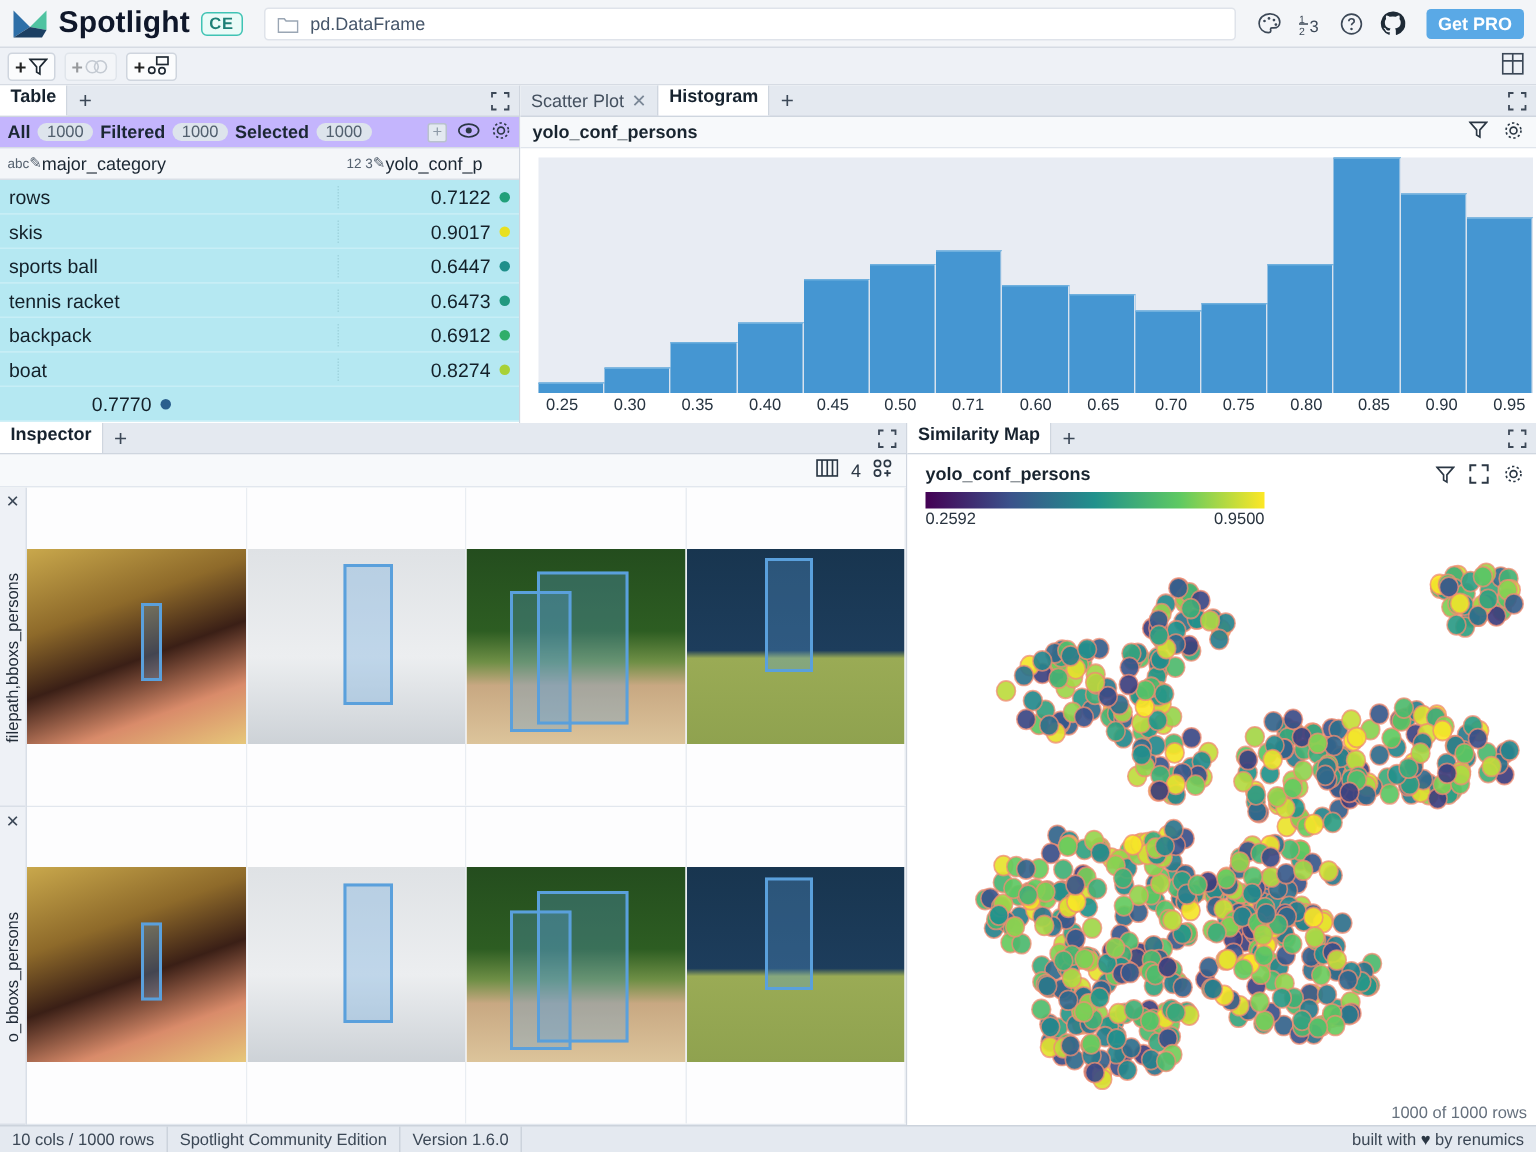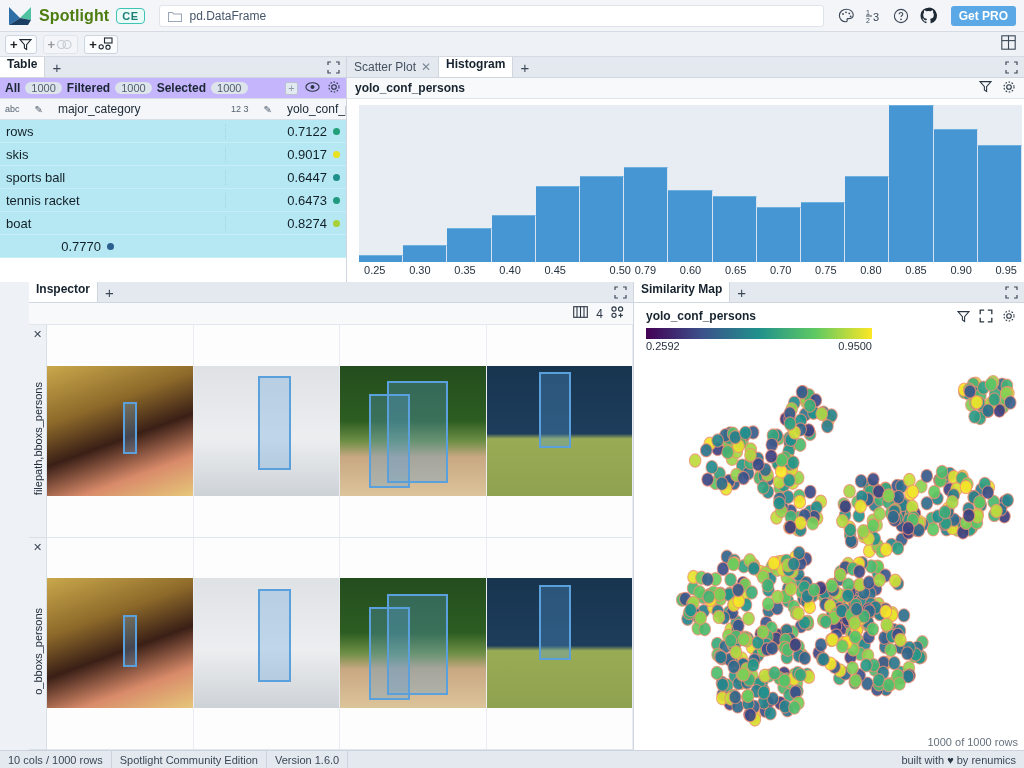--- a/index.html
+++ b/index.html
@@ -14,21 +14,21 @@
   .app { width: 1024px; height: 768px; display: flex; flex-direction: column; }
 
   
   .topbar {
     height: 32px; flex: 0 0 32px;
     background: #f3f5f8;
     border-bottom: 1px solid #d6dbe3;
     display: flex; align-items: center; padding: 0 8px; gap: 8px;
   }
   .brand { display: flex; align-items: center; gap: 7px; }
-  .brand-name { font-size: 16px; font-weight: bold; letter-spacing: .1px; color: #4d7c0f; }
+  .brand-name { font-size: 20px; font-weight: bold; letter-spacing: .1px; color: #0f172a; }
   .ce-badge {
     border: 1.5px solid #3fc3b4; color: #1d7f76; background: #eafbf8;
     border-radius: 4px; font-size: 11px; font-weight: bold; padding: 1px 5px;
     letter-spacing: .5px;
   }
   .path-box {
     flex: 1 1 auto; height: 22px; background: #fff; border: 1px solid #dfe3ea;
     border-radius: 3px; display: flex; align-items: center; gap: 8px; padding: 0 8px;
     margin-left: 6px; margin-right: 6px;
   }
@@ -53,21 +53,21 @@
     gap: 1px; cursor: pointer; padding: 0 4px;
   }
   .tbtn.disabled { opacity: .42; }
   .tbtn .plus { font-size: 13px; font-weight: bold; line-height: 1; color: #222; }
   .toolrow-right { margin-left: auto; display: flex; align-items: center; padding-right: 3px; }
 
   
   .workspace { flex: 1 1 auto; display: flex; flex-direction: column; min-height: 0; }
   .wsrow { display: flex; min-height: 0; }
   .wsrow.top { height: 225px; flex: 0 0 225px; }
-  .wsrow.bottom { flex: 1 1 auto; margin-left: 29px; }
+  .wsrow.bottom { flex: 1 1 auto; }
 
   .panel { display: flex; flex-direction: column; min-width: 0; min-height: 0; background: #fff; }
   .panel.table-panel { width: 347px; flex: 0 0 347px; border-right: 1px solid #d0d6df; }
   .panel.hist-panel { flex: 1 1 auto; }
   .panel.inspector-panel { width: 605px; flex: 0 0 605px; border-right: 1px solid #d0d6df; }
   .panel.simmap-panel { flex: 1 1 auto; }
 
   .tabstrip {
     height: 21px; flex: 0 0 21px; background: #e4e9f0;
     border-bottom: 1px solid #cfd6df;
@@ -91,21 +91,21 @@
   .stat-name { font-weight: bold; color: #1b2733; }
   .stat-val { background: #dde4ec; border-radius: 7px; padding: 0 6px; color: #52606f; font-size: 11px; }
   .tbl-stats-right { margin-left: auto; display: flex; align-items: center; gap: 7px; }
   .mini-sq { width: 13px; height: 13px; border: 1px solid #b9c2ce; border-radius: 2px;
     display: flex; align-items: center; justify-content: center; color: #8d99a7; font-size: 11px; background: #e3e9f0; }
 
   .tbl-head {
     height: 21px; flex: 0 0 21px; background: #f4f6f9; border-bottom: 1px solid #d9dfe7;
     display: flex; align-items: center; font-size: 12px;
   }
-  .th { display: flex; align-items: center; gap: 15px; padding: 0 5px; color: #1b2733; overflow: hidden; white-space: nowrap; }
+  .th { display: flex; align-items: center; gap: 0; padding: 0 5px; color: #1b2733; overflow: hidden; white-space: nowrap; }
   .th.cat { flex: 1 1 auto; }
   .th.num { width: 120px; flex: 0 0 120px; }
   .tytag { font-size: 9px; color: #55616f; }
   .pencil { color: #55616f; font-size: 10px; }
 
   .tbl-body { flex: 1 1 auto; overflow: hidden; }
   .trow {
     height: 23px; display: flex; align-items: center; background: #b5e8f2;
     border-bottom: 1px solid #c7eef6; font-size: 13px;
   }
@@ -349,20 +349,27 @@
               </div>
             </div>
             <div class="trow">
               <div class="c-cat">tennis racket</div>
               <div class="c-num">
                 <span>0.6473</span>
                 <span class="dot" style="background: rgb(33, 153, 127);"></span>
               </div>
             </div>
             <div class="trow">
+              <div class="c-cat">backpack</div>
+              <div class="c-num">
+                <span>0.6912</span>
+                <span class="dot" style="background: rgb(47, 174, 106);"></span>
+              </div>
+            </div>
+            <div class="trow">
               <div class="c-cat">boat</div>
               <div class="c-num">
                 <span>0.8274</span>
                 <span class="dot" style="background: rgb(168, 209, 55);"></span>
               </div>
             </div>
             <div class="trow">
               <div class="c-num">
                 <span>0.7770</span>
                 <span class="dot" style="background: rgb(43, 95, 142);"></span>
@@ -424,22 +431,22 @@
               <div class="bar" title="0.83-0.88: 91" style="flex: 1 1 0px; height: 100%;"></div>
               <div class="bar" title="0.88-0.93: 77" style="flex: 1 1 0px; height: 84.6154%;"></div>
               <div class="bar" title="0.93-0.97: 68" style="flex: 1 1 0px; height: 74.7253%;"></div>
             </div>
           <div class="xaxis" id="hist-xaxis">
               <span class="xtick" style="left: 2.38095%;">0.25</span>
               <span class="xtick" style="left: 9.18367%; text-align: right;">0.30</span>
               <span class="xtick" style="left: 15.9864%;">0.35</span>
               <span class="xtick" style="left: 22.7891%;">0.40</span>
               <span class="xtick" style="left: 29.5918%;">0.45</span>
-              <span class="xtick" style="left: 36.3946%; margin-left: 20px;">0.50</span>
-              <span class="xtick" style="left: 43.1973%;">0.79</span>
+              <span class="xtick" style="left: 36.3946%;">0.50</span>
+              <span class="xtick" style="left: 43.1973%;">0.71</span>
               <span class="xtick" style="left: 50%;">0.60</span>
               <span class="xtick" style="left: 56.8027%;">0.65</span>
               <span class="xtick" style="left: 63.6054%;">0.70</span>
               <span class="xtick" style="left: 70.4082%;">0.75</span>
               <span class="xtick" style="left: 77.2109%;">0.80</span>
               <span class="xtick" style="left: 84.0136%;">0.85</span>
               <span class="xtick" style="left: 90.8163%;">0.90</span>
               <span class="xtick" style="left: 97.619%;">0.95</span>
             </div>
         </div>

